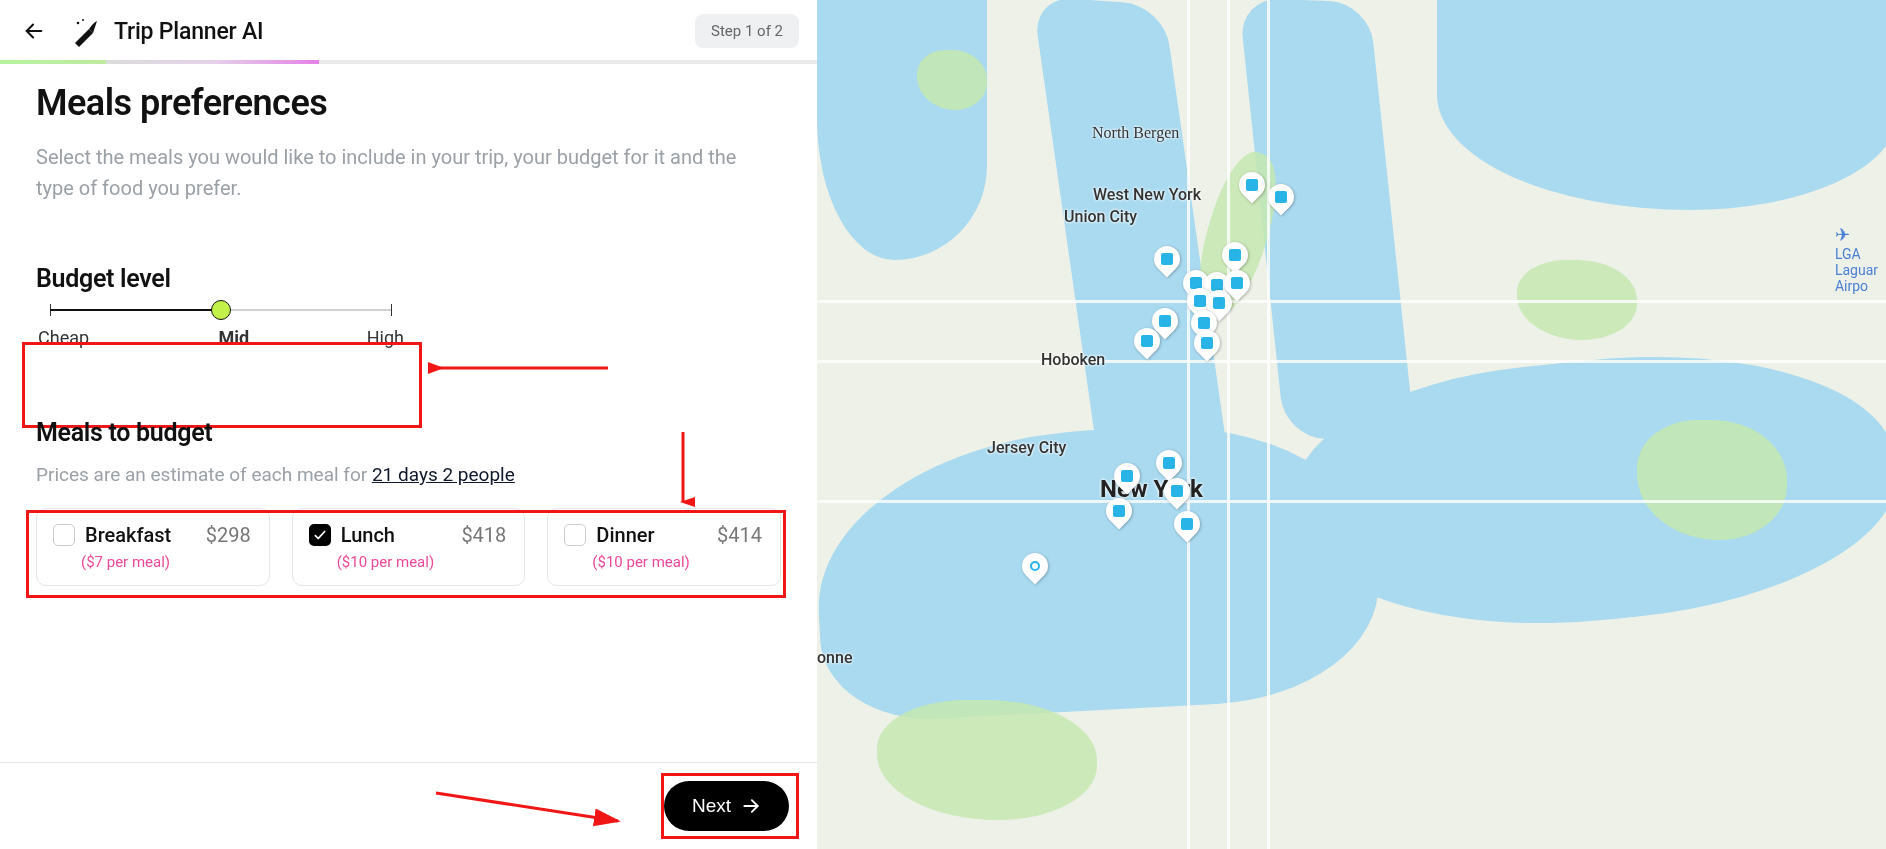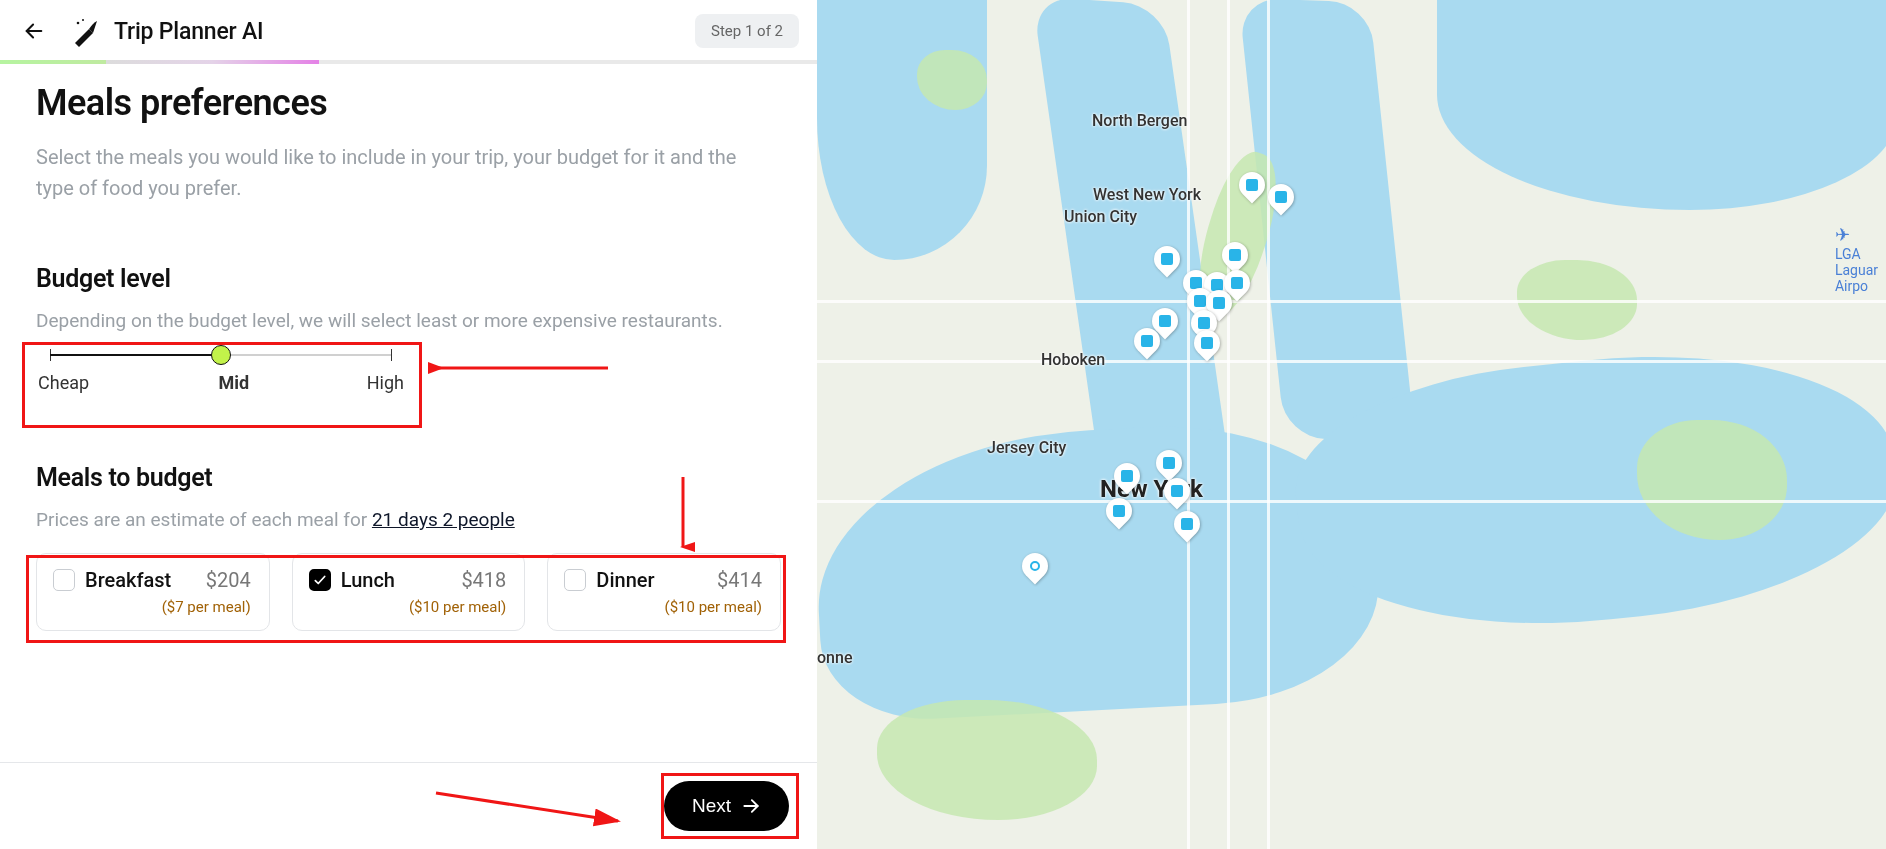--- a/index.html
+++ b/index.html
@@ -38,29 +38,29 @@
   .slider-tick.l { left:0; }
   .slider-tick.m { left:50%; }
   .slider-tick.r { right:0; }
   .slider-fill { position:absolute; left:0; top:0; height:2px; background:#111; width:50%; }
   .slider-thumb { position:absolute; top:-9px; width:20px; height:20px; border-radius:50%; background:#c2f24a; border:1px solid #111; left:50%; transform:translateX(-50%); cursor:grab; }
   .slider-labels { display:flex; justify-content:space-between; margin-top:16px; font-size:18px; color:#333; padding:0 2px;}
   .slider-labels span:nth-child(2){ transform:translateX(6px);font-weight:bold;}
   .budget-section{ margin-bottom:70px;}
 
   
-  .meal-grid { display:flex; gap:22px;text-align:right;}
+  .meal-grid { display:flex; gap:22px;}
   .meal-card { flex:1; border:1px solid #e3e5e8; border-radius:10px; padding:14px 18px 14px 16px; display:flex; flex-direction:column; cursor:pointer; background:#fff; }
   .meal-row1 { display:flex; align-items:center; }
   .chk { width:22px; height:22px; border:1px solid #c9cdd2; border-radius:5px; margin-right:10px; flex-shrink:0; display:flex; align-items:center; justify-content:center;}
   .chk.checked { border:2px solid #000; background:#000; }
   .chk.checked svg { stroke:#fff; }
   .meal-name { font-size:20px; font-weight:500; }
   .meal-price { margin-left:auto; font-size:20px; color:#777;}
-  .meal-per { font-size:15px; color:#a16207; margin-top:6px; margin-left:44px;}
+  .meal-per { font-size:15px; color:#ec4899; margin-top:6px; margin-left:28px;}
 
   
   .footer-bar { border-top:1px solid #e5e7ea; padding:18px 28px; display:flex; justify-content:flex-end; position:relative; }
   .next-btn { background:#000; color:#fff; border:none; border-radius:999px; font-size:19px; font-weight:500; padding:14px 28px; display:flex; align-items:center; gap:10px; cursor:pointer;}
   .next-btn svg { stroke:#fff; }
 
   
   .anno { position:absolute; border:3px solid #f01616; pointer-events:none; }
   .arrow { position:absolute; pointer-events:none; }
 
@@ -110,21 +110,20 @@
       <div class="seg2"></div>
       <div class="seg3"></div>
   </div>
 
   <div class="content">
     <h1 class="page-title">Meals preferences</h1>
     <p class="page-sub">Select the meals you would like to include in your trip, your budget for it and the type of food you prefer.</p>
 
     <div class="budget-section" style="position:relative;">
       <h2 class="section-title">Budget level</h2>
-      <p class="section-sub">Depending on the budget level, we will select least or more expensive restaurants.</p>
 
       <div style="position:relative; width:370px;">
         <div class="slider-wrap">
           <div class="slider-track">
             <div class="slider-tick l"></div>
             <div class="slider-tick m"></div>
             <div class="slider-tick r"></div>
             <div class="slider-fill"></div>
             <div class="slider-thumb"></div>
           </div>
@@ -152,21 +151,21 @@
       <h2 class="section-title">Meals to budget</h2>
       <p class="section-sub">
         <span>Prices are an estimate of each meal for </span><span class="underline">21 days 2 people</span>
       </p>
 
       <div class="meal-grid" id="meal-grid">
           <div class="meal-card">
             <div class="meal-row1">
               <div class="chk"></div>
               <div class="meal-name">Breakfast</div>
-              <div class="meal-price">$204</div>
+              <div class="meal-price">$298</div>
             </div>
             <div class="meal-per">($7 per meal)</div>
           </div>
           <div class="meal-card">
             <div class="meal-row1">
               <div class="chk checked">
                 <svg width="14" height="14" viewBox="0 0 24 24" fill="none" stroke-width="3" stroke-linecap="round" stroke-linejoin="round">
                   <polyline points="4 13 9 18 20 6"></polyline>
                 </svg>
               </div>
@@ -238,21 +237,21 @@
     <div class="park" style="left:60px; top:700px; width:220px; height:120px;"></div>
 
     <div class="road roadv" style="left:370px;"></div>
     <div class="road roadv" style="left:410px;"></div>
     <div class="road roadv" style="left:450px;"></div>
     <div class="road roadh" style="top:300px;"></div>
     <div class="road roadh" style="top:360px;"></div>
     <div class="road roadh" style="top:500px;"></div>
 
     <div id="map-labels">
-        <div class="map-label-el" style="left: 275px; top: 111px;">North Bergen</div>
+        <div class="map-label-el" style="left: 275px; top: 124px; font-family: Liberation Serif, serif;">North Bergen</div>
         <div class="map-label-el" style="left: 276px; top: 185px;">West New York</div>
         <div class="map-label-el" style="left: 247px; top: 207px;">Union City</div>
         <div class="map-label-el" style="left: 224px; top: 350px;">Hoboken</div>
         <div class="map-label-el" style="left: 170px; top: 438px;">Jersey City</div>
         <div class="map-label-el big" style="left: 283px; top: 475px;">New York</div>
         <div class="map-label-el" style="left: 0px; top: 648px;">onne</div>
       </div>
     <div id="map-pins">
         <div class="pin" style="left: 435px; top: 204px;">
           <div class="body">

